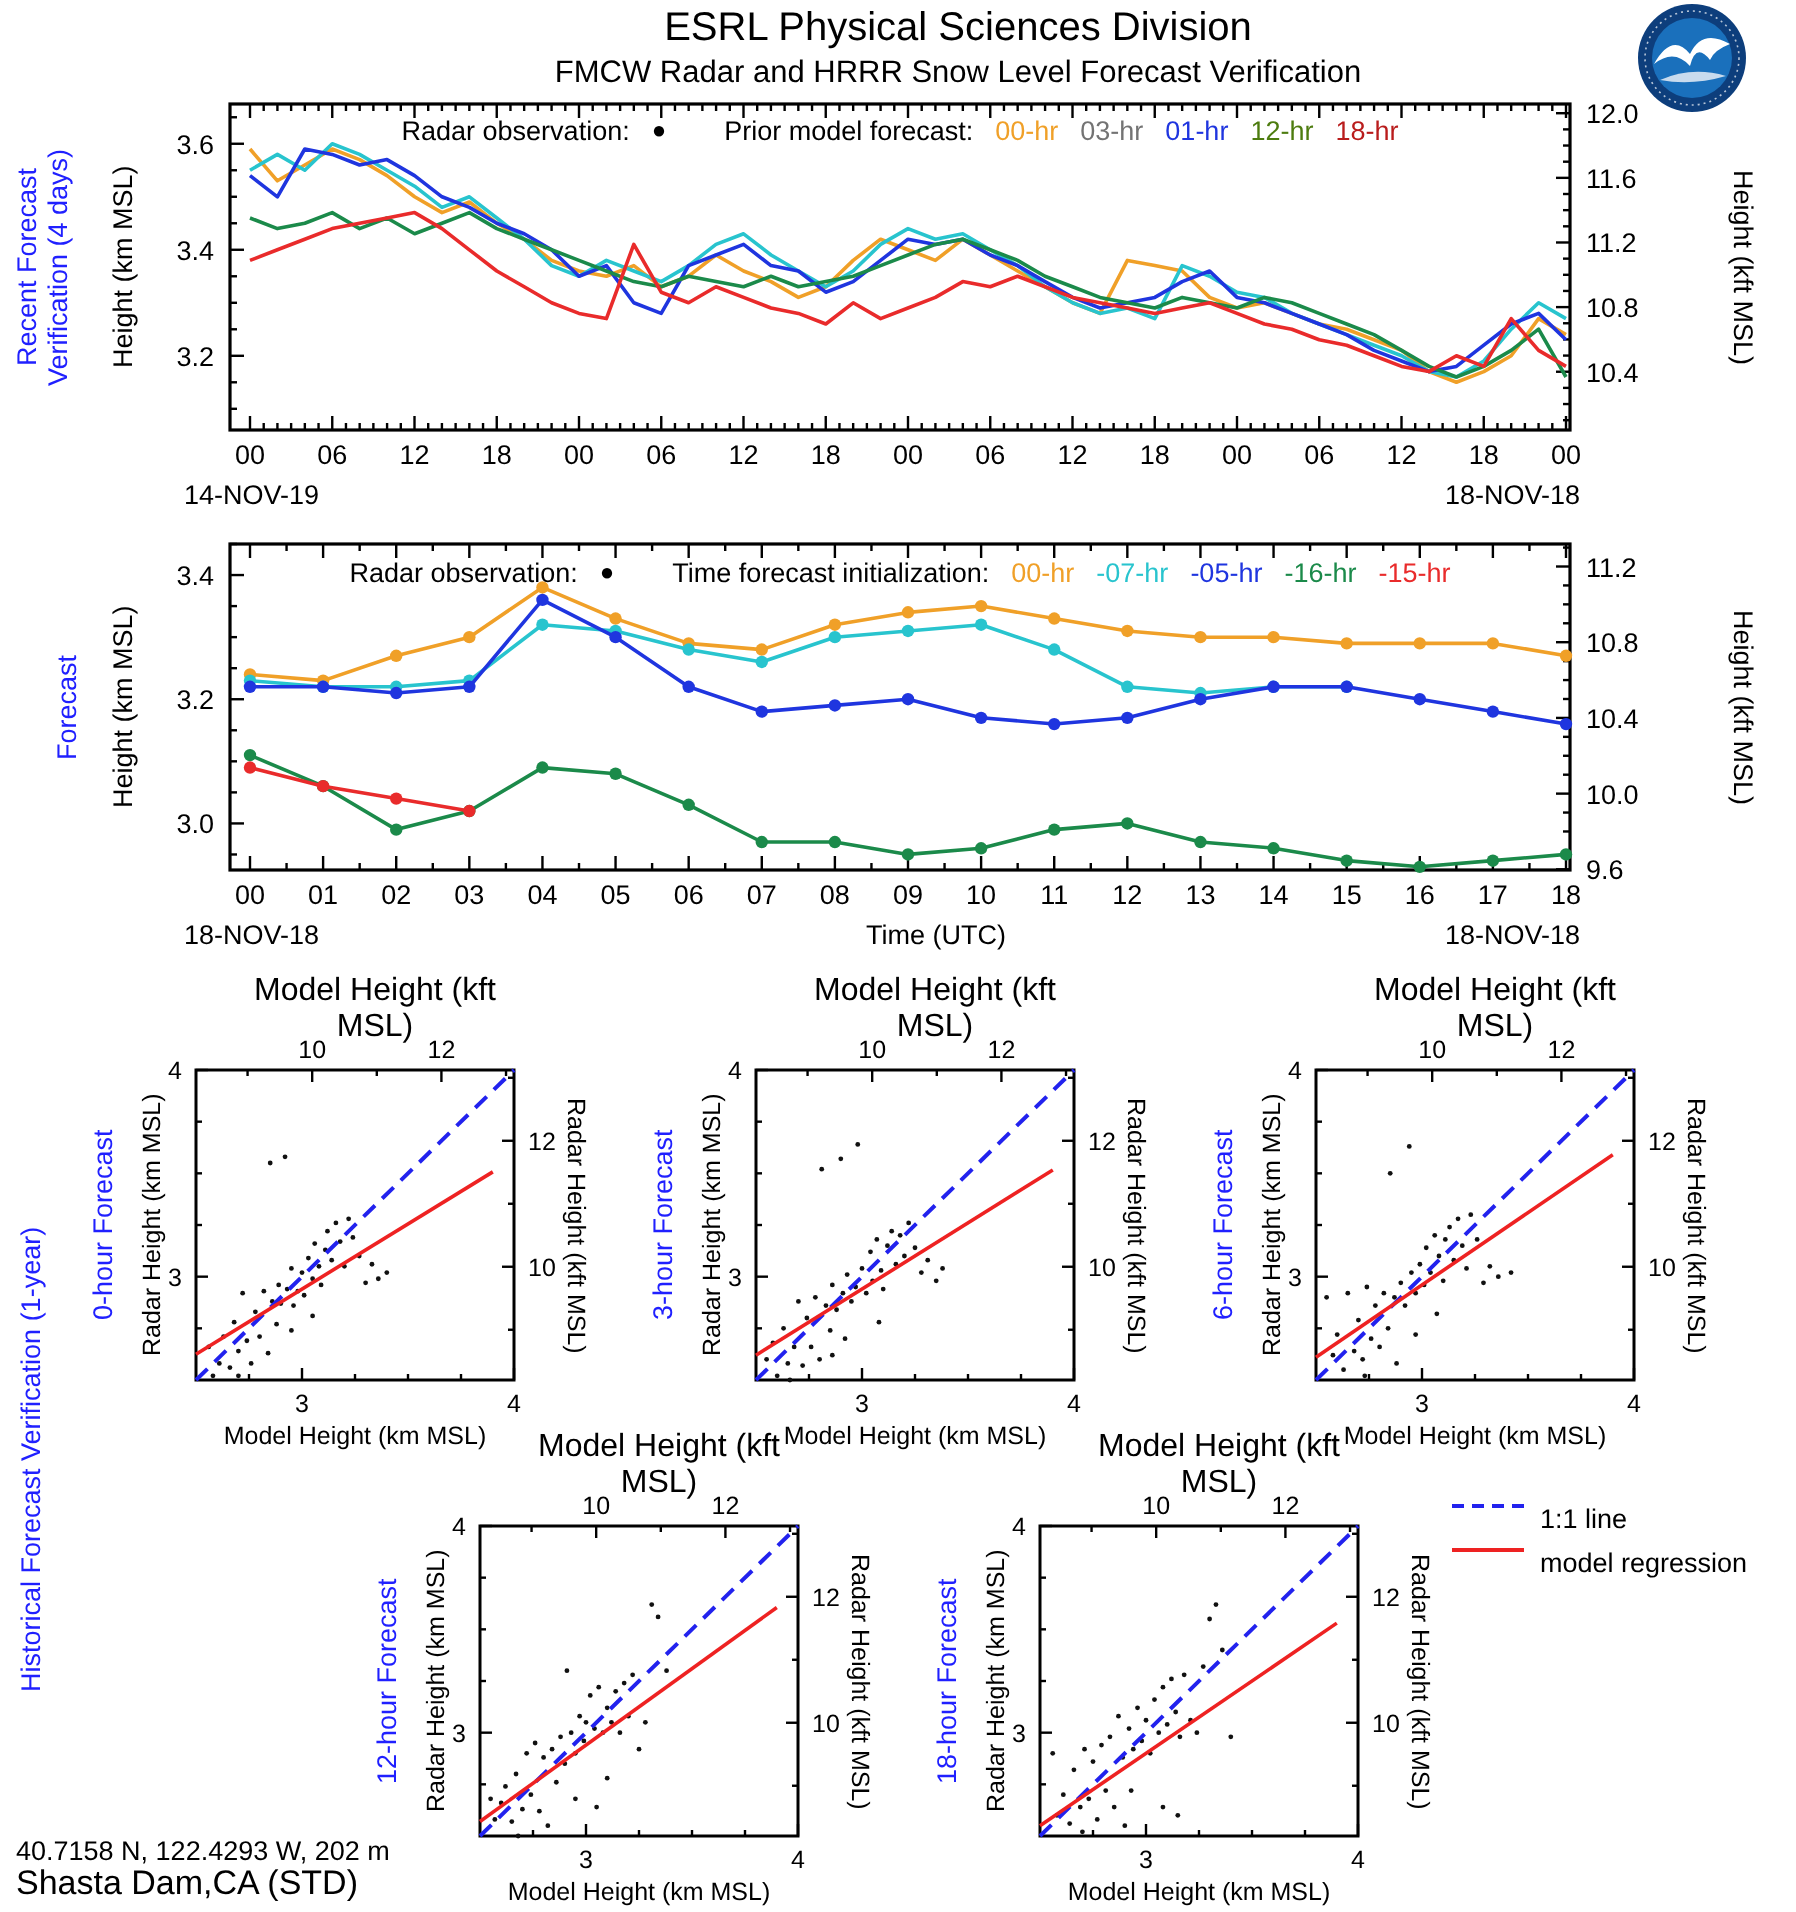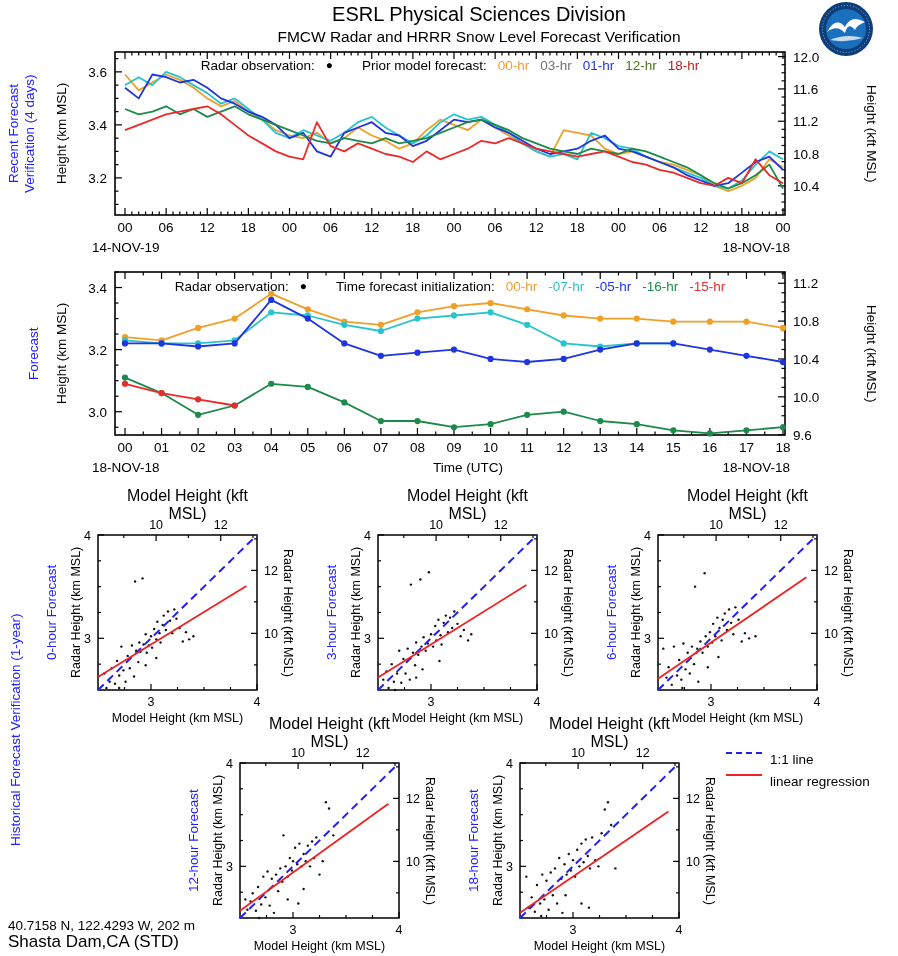--- a/index.html
+++ b/index.html
@@ -981,20 +981,20 @@
     <div class="b">Model Height (km MSL)</div>
   </div>
 
   <div class="abs hlegend">
     <div class="row">
       <span class="samp dash"></span>
       <span>1:1 line</span>
     </div>
     <div class="row">
       <span class="samp solid"></span>
-      <span>linear regression</span>
+      <span>model regression</span>
     </div>
   </div>
 
   <div class="abs station-name">Shasta Dam,CA (STD)</div>
   <div class="abs station-coords">40.7158 N, 122.4293 W, 202 m</div>
 
 </div>
 
 </body></html>

